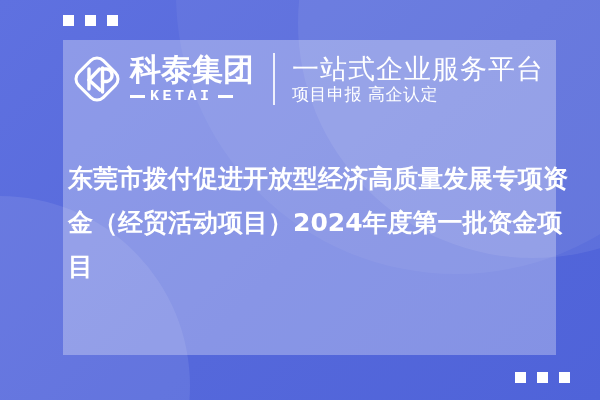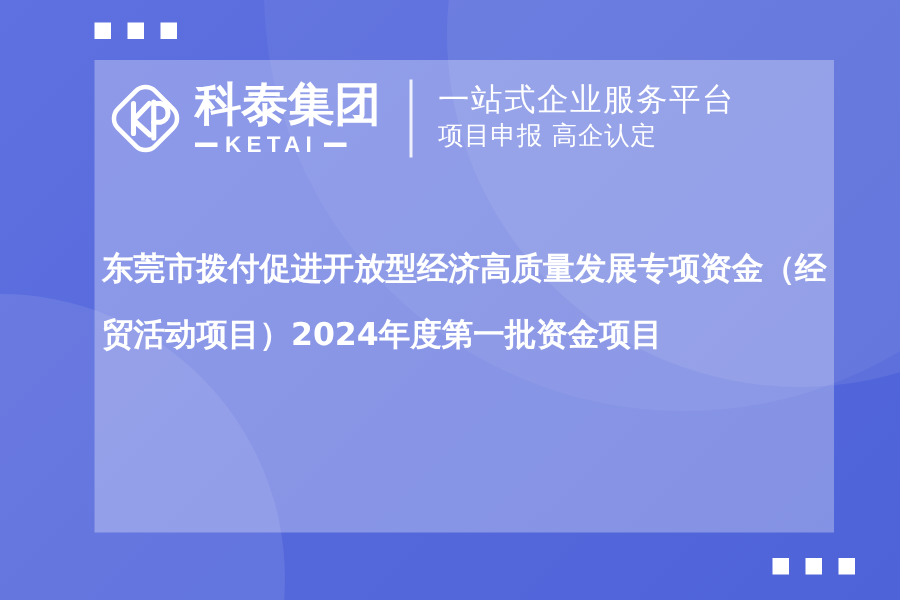--- a/index.html
+++ b/index.html
@@ -108,20 +108,21 @@
     font-weight: 700;
     line-height: 1.04;
     letter-spacing: 0px;
     white-space: nowrap;
   }
   #logo-en-row {
     display: flex;
     align-items: center;
     gap: 5px;
     margin-top: 3px;
+    font-family: Liberation Mono, monospace;
   }
   #logo-en-row .rule {
     height: 3px;
     width: 15px;
     background: #ffffff;
   }
   #logo-en {
     color: #ffffff;
     font-size: 15px;
     font-weight: 700;
@@ -138,44 +139,44 @@
     flex: 0 0 2px;
   }
 
   #tagline-block {
     display: flex;
     flex-direction: column;
     justify-content: center;
   }
   #tagline-main {
     color: #ffffff;
-    font-size: 21px;
+    font-size: 27px;
     line-height: 1.12;
     letter-spacing: 1px;
     white-space: nowrap;
-    font-family: Liberation Mono, monospace;
+    font-family: Liberation Sans, sans-serif;
   }
   #tagline-sub {
     color: #ffffff;
     font-size: 17px;
     line-height: 1.2;
     margin-top: 0;
     letter-spacing: 0.5px;
     white-space: nowrap;
     font-family: "DejaVu Serif", "Liberation Serif", serif;
   }
 
   
   #headline {
     position: absolute;
     left: 68px;
     top: 157px;
     width: 500px;
     color: #ffffff;
-    font-size: 21px;
+    font-size: 25px;
     font-weight: 700;
     line-height: 44px;
     letter-spacing: 0px;
     word-break: break-all;
     font-family: "DejaVu Sans", "Liberation Sans", sans-serif;
   }
 </style>
 </head>
 <body>
 

